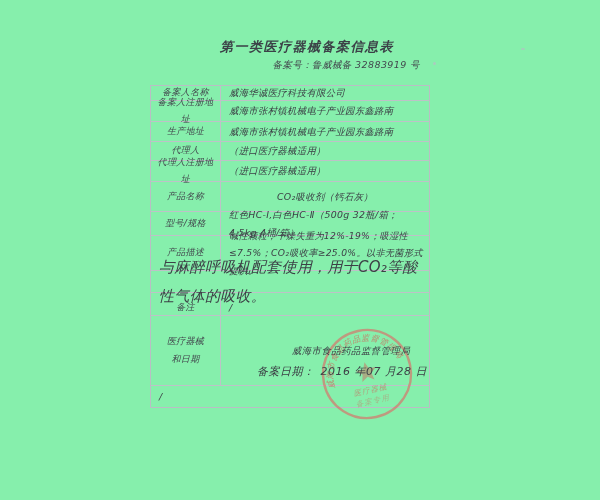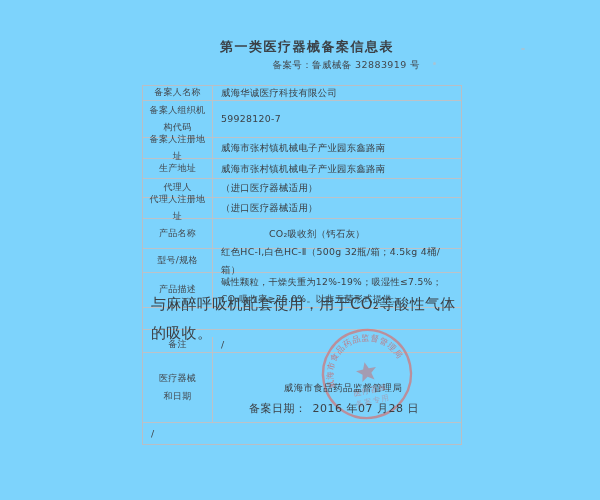--- a/index.html
+++ b/index.html
@@ -1,23 +1,23 @@
 <!DOCTYPE html>
 <html><head>
 <meta charset="utf-8">
 <style>
   html,body{margin:0;padding:0;background:#ffffff;}
   body{font-family:"DejaVu Sans","Liberation Sans",sans-serif;}
-  .page{position:relative;width:600px;height:500px;background:#7dd3fc;overflow:hidden;}
+  .page{position:relative;width:600px;height:500px;background:#86efac;overflow:hidden;font-style:italic;}
 
   .doc-title{position:absolute;top:38px;left:0;width:600px;text-align:center;text-indent:14px;
     font-size:13px;font-weight:bold;letter-spacing:1.5px;color:#3b4147;}
   .record-no{position:absolute;top:59px;right:180px;font-size:9.5px;color:#42474d;letter-spacing:0.4px;}
 
-  .form-table{position:absolute;left:142px;top:85px;width:320px;box-sizing:border-box;
+  .form-table{position:absolute;left:150px;top:85px;width:280px;box-sizing:border-box;
     border:1px solid #b9bec4;background:rgba(255,255,255,0.0);}
   .row{display:flex;box-sizing:border-box;border-bottom:1px solid #bdc2c7;}
   .row:last-child{border-bottom:none;}
   .cell-label{width:70px;box-sizing:border-box;border-right:1px solid #bdc2c7;
     display:flex;align-items:center;justify-content:center;text-align:center;
     font-size:9px;color:#42474d;letter-spacing:0.3px;line-height:1.9;padding:1px 2px;}
   .cell-value{flex:1;box-sizing:border-box;display:flex;align-items:center;
     font-size:9.4px;color:#3c4146;letter-spacing:0.3px;padding:1px 4px 1px 8px;line-height:1.9;}
   .r1{height:15px;}.r2{height:37px;}.r3{height:21px;}.r4{height:20px;}.r5{height:19px;}
   .r6{height:21px;}.r7{height:30px;gap:48px;}.r8{height:24px;}.r9{height:35px;}.r10{height:22px;}
@@ -48,24 +48,20 @@
   <div class="doc-title">第一类医疗器械备案信息表</div>
   <div class="record-no">备案号：鲁威械备 32883919 号</div>
 
   <div class="form-table">
 
     <div class="row r1">
       <div class="cell-label">备案人名称</div>
       <div class="cell-value">威海华诚医疗科技有限公司</div>
     </div>
 
-    <div class="row r2">
-      <div class="cell-label">备案人组织机构代码</div>
-      <div class="cell-value">59928120-7</div>
-    </div>
 
     <div class="row r3">
       <div class="cell-label">备案人注册地址</div>
       <div class="cell-value">威海市张村镇机械电子产业园东鑫路南</div>
     </div>
 
     <div class="row r4">
       <div class="cell-label">生产地址</div>
       <div class="cell-value">威海市张村镇机械电子产业园东鑫路南</div>
     </div>

